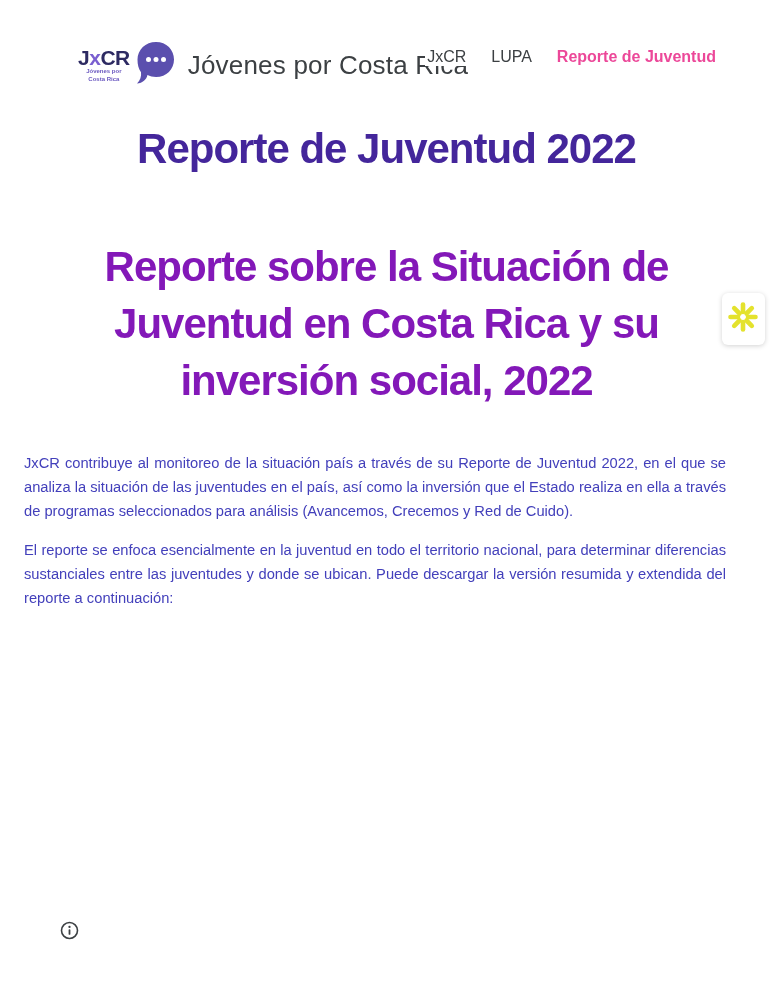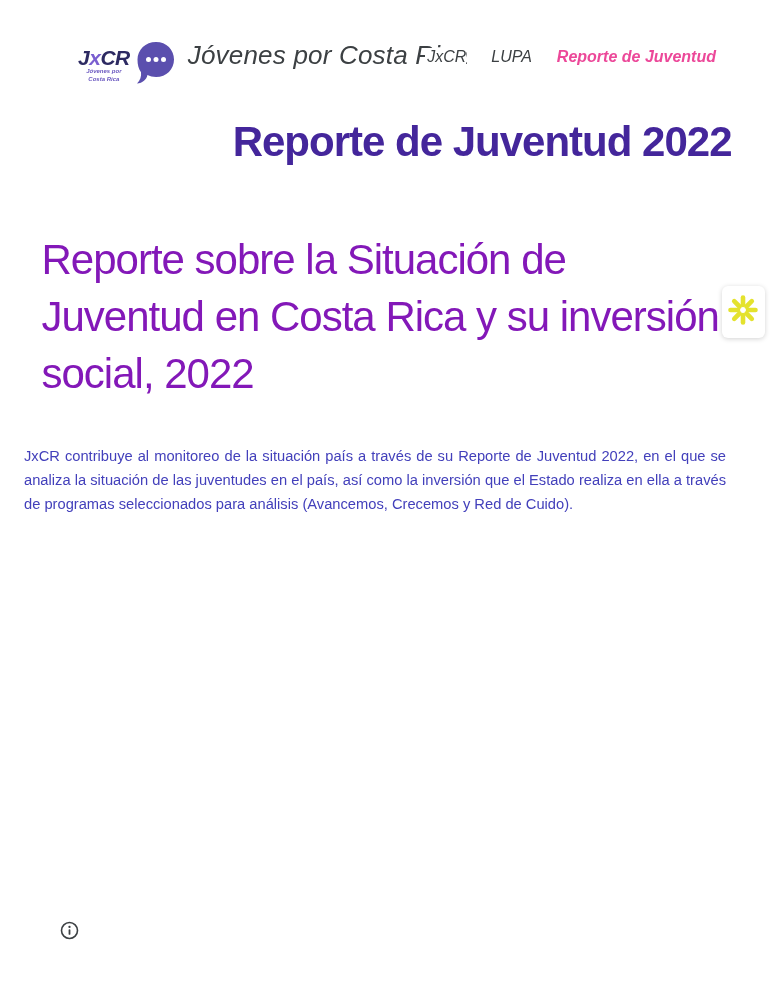--- a/index.html
+++ b/index.html
@@ -10,22 +10,21 @@
     overflow: hidden;
     position: relative;
   }
 
   
   .header {
     position: relative;
     padding: 40px 57px 0 78px;
     height: 90px;
     display: flex;
-    align-items: flex-start;
-    font-style: italic;
+    align-items: center;
   }
   .logo {
     display: flex;
     align-items: center;
     flex: 0 0 auto;
     margin-right: 12px;
     cursor: pointer;
   }
   .logo-text {
     display: flex;
@@ -68,40 +67,40 @@
     color: #3c4043;
     white-space: nowrap;
     cursor: pointer;
     background: #ffffff;
     padding-left: 2px;
   }
   .nav-item.active { font-weight: bold; color: #ec4899; }
 
   
   .page-title {
-    margin: 27px auto 0 auto;
+    margin: 34px auto 0 auto;
     max-width: 690px;
-    text-align: right;
+    text-align: center;
     font-size: 42px;
     font-weight: bold;
     letter-spacing: -1px;
     color: #44269b;
     line-height: 1.18;
   }
   .report-title-wrap {
     position: relative;
     margin: 64px auto 0 auto;
     width: 700px;
   }
   .report-title {
     max-width: 690px;
     margin: 0 auto;
-    text-align: left;
+    text-align: center;
     font-size: 42px;
-    font-weight: normal;
+    font-weight: bold;
     letter-spacing: -1px;
     color: #8318b8;
     line-height: 57px;
   }
   .asterisk-card {
     position: absolute;
     right: -28px;
     top: 55px;
     width: 43px;
     height: 52px;
@@ -189,20 +188,21 @@
             <line x1="7.2" y1="24.8" x2="12.5" y2="19.5"></line>
             <line x1="19.5" y1="12.5" x2="24.8" y2="7.2"></line>
           </g>
         </svg>
       </span>
     </div>
   </div>
 
   <div class="content">
     <p>JxCR contribuye al monitoreo de la situación país a través de su Reporte de Juventud 2022, en el que se analiza la situación de las juventudes en el país, así como la inversión que el Estado realiza en ella a través de programas seleccionados para análisis (Avancemos, Crecemos y Red de Cuido).</p>
+    <p>El reporte se enfoca esencialmente en la juventud en todo el territorio nacional, para determinar diferencias sustanciales entre las juventudes y donde se ubican. Puede descargar la versión resumida y extendida del reporte a continuación:</p>
   </div>
 </main>
 
 <div class="info-button">
   <span>
     <svg width="19" height="19" viewBox="0 0 19 19">
       <circle cx="9.5" cy="9.5" r="8" fill="none" stroke="#3c4043" stroke-width="1.6"></circle>
       <circle cx="9.5" cy="5.9" r="1.15" fill="#3c4043"></circle>
       <rect x="8.6" y="8.2" width="1.8" height="5.6" rx="0.9" fill="#3c4043"></rect>
     </svg>

